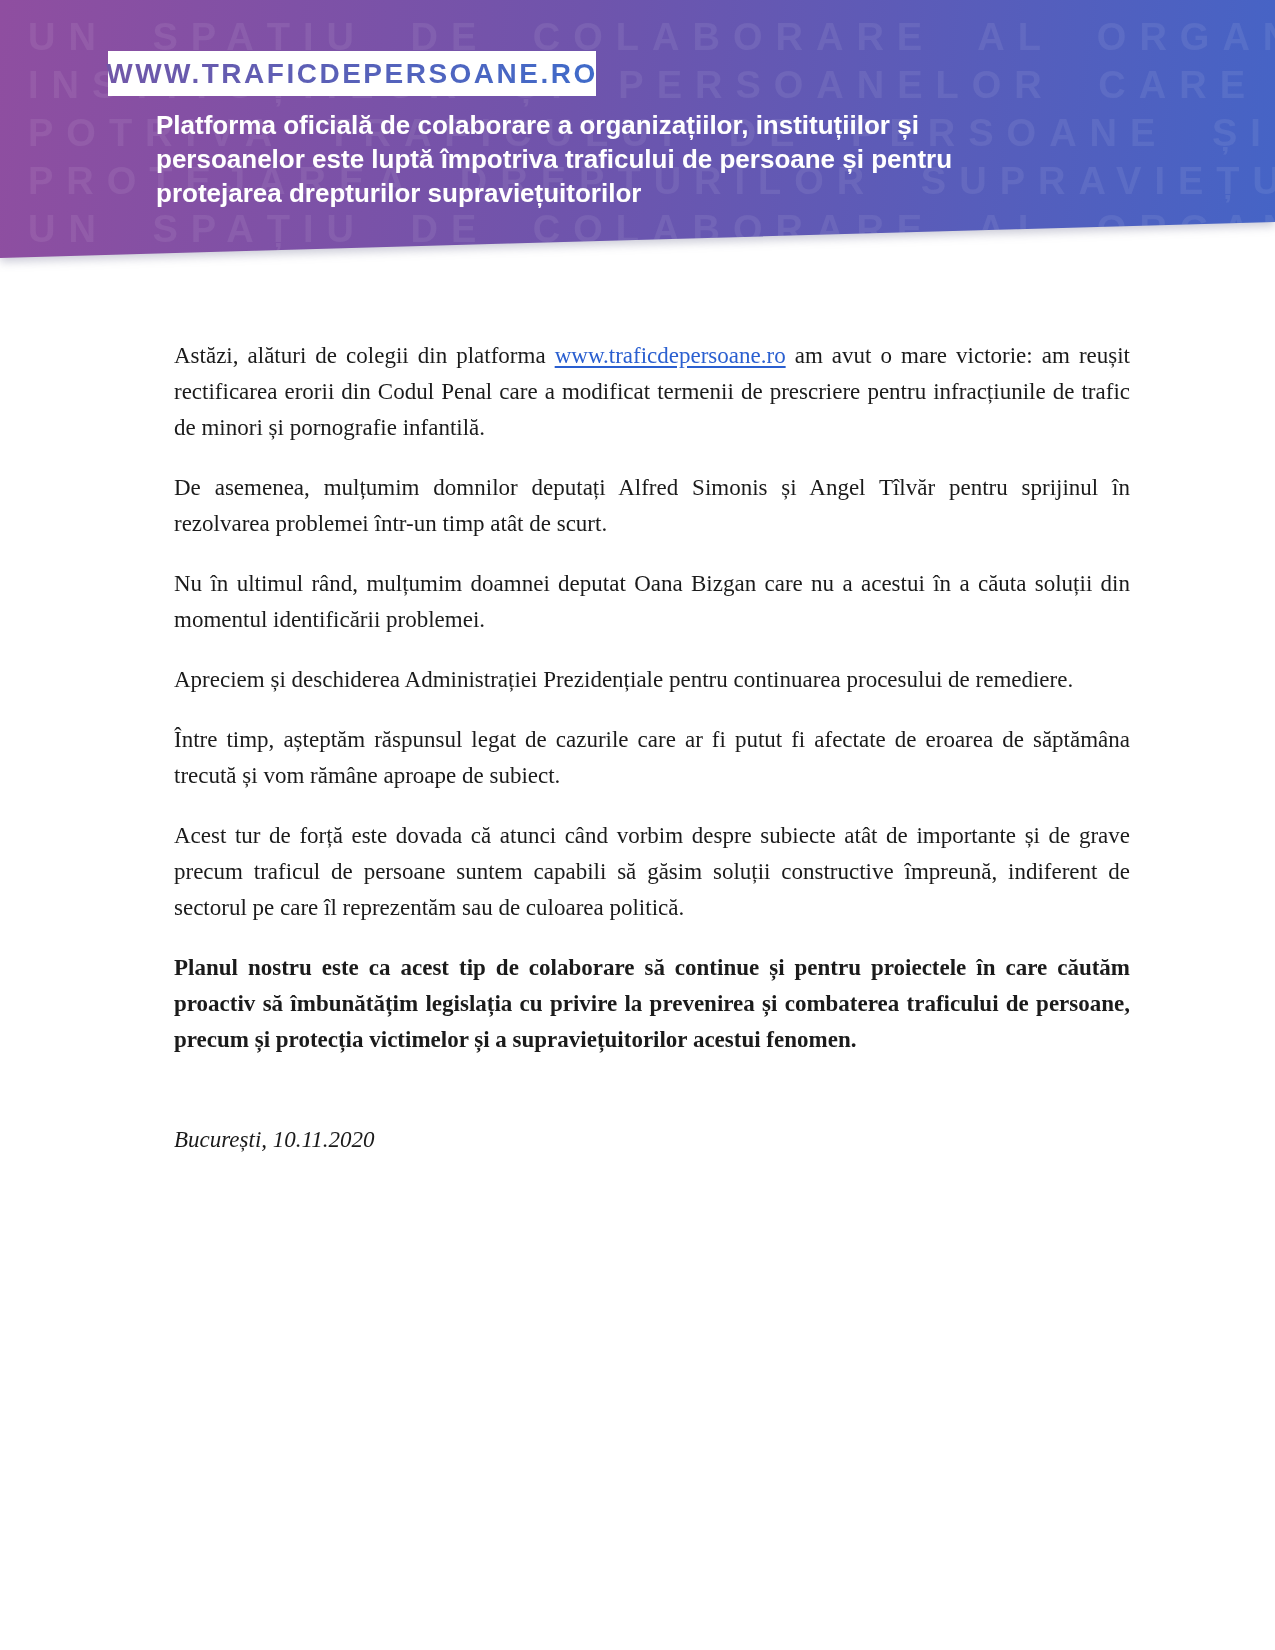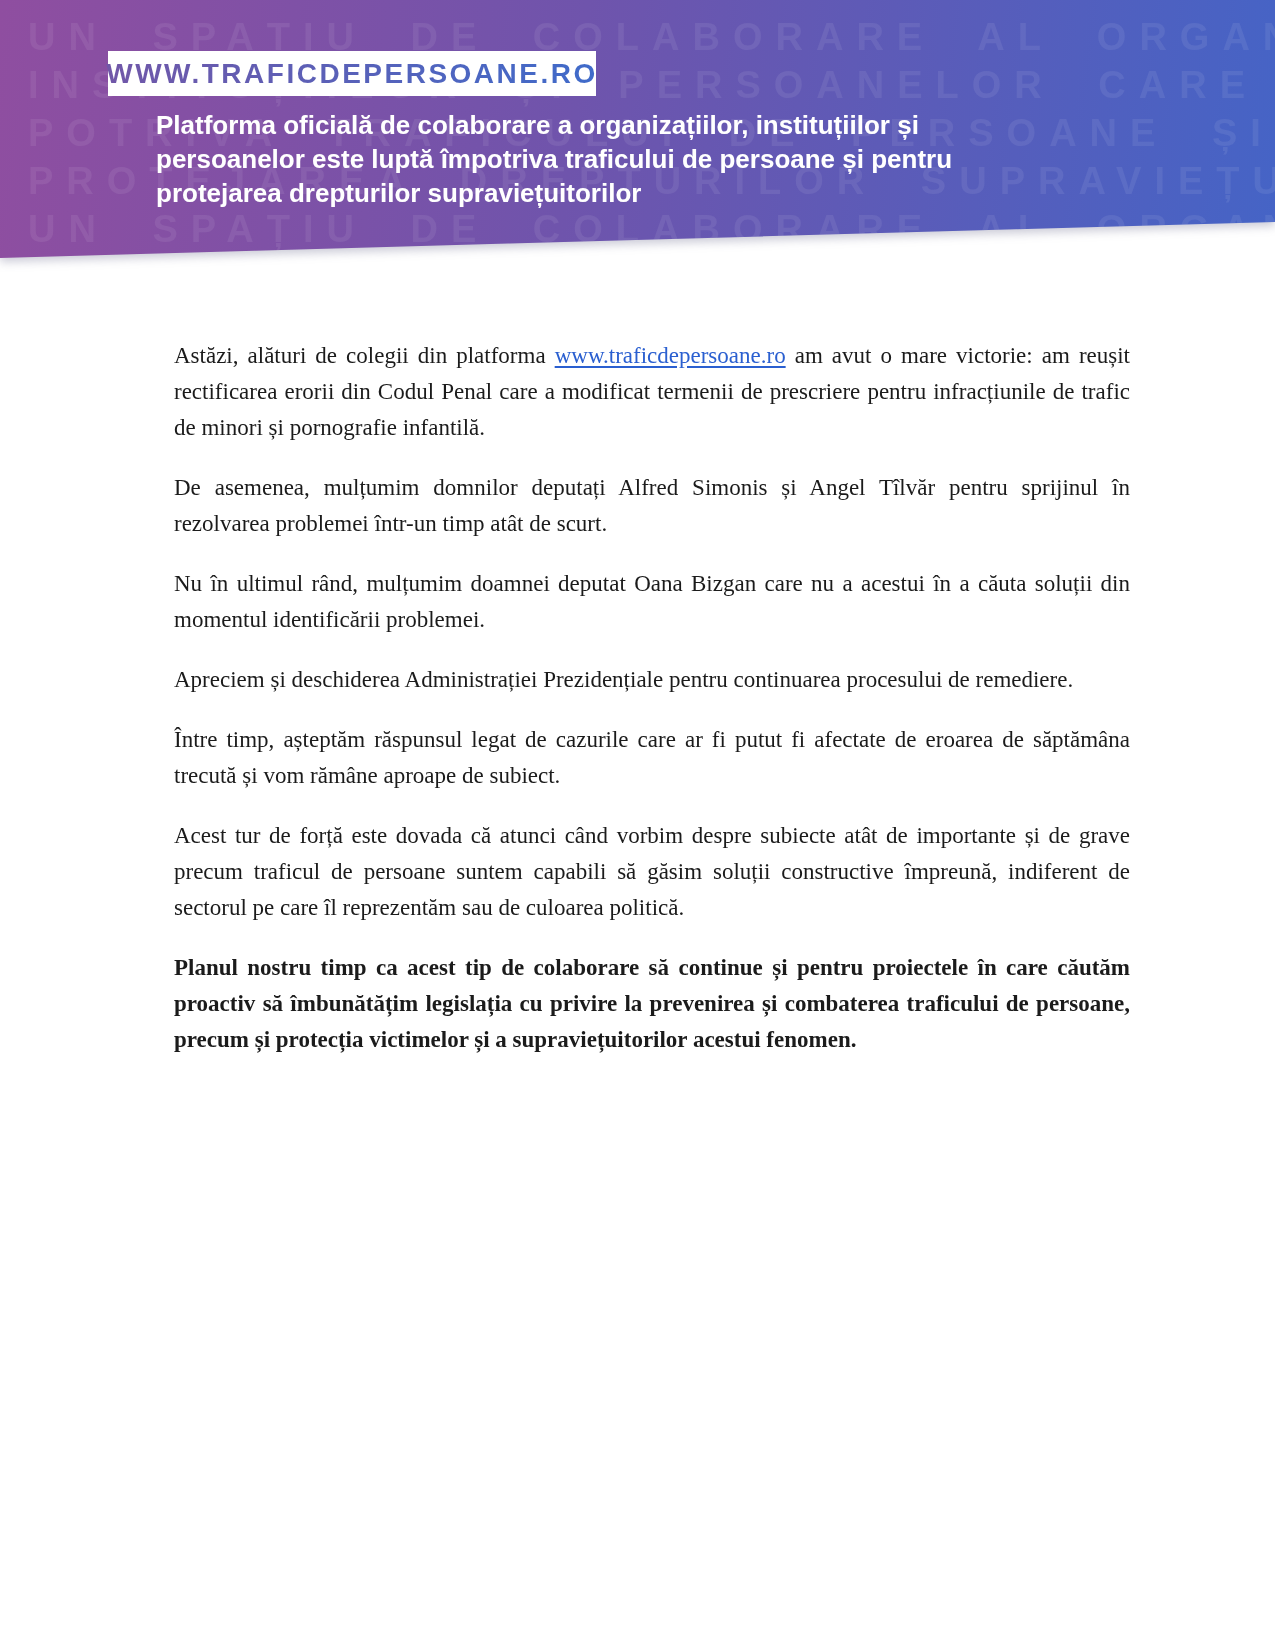--- a/index.html
+++ b/index.html
@@ -117,17 +117,18 @@
 
   <main class="doc-body">
     <p><span>Astăzi, alături de colegii din platforma </span><a href="#" class="doc-link">www.traficdepersoane.ro</a><span> am avut o mare victorie: am reușit rectificarea erorii din Codul Penal care a modificat termenii de prescriere pentru infracțiunile de trafic de minori și pornografie infantilă.</span></p>
 
     <p>De asemenea, mulțumim domnilor deputați Alfred Simonis și Angel Tîlvăr pentru sprijinul în rezolvarea problemei într-un timp atât de scurt.</p>
     <p>Nu în ultimul rând, mulțumim doamnei deputat Oana Bizgan care nu a acestui în a căuta soluții din momentul identificării problemei.</p>
     <p>Apreciem și deschiderea Administrației Prezidențiale pentru continuarea procesului de remediere.</p>
     <p>Între timp, așteptăm răspunsul legat de cazurile care ar fi putut fi afectate de eroarea de săptămâna trecută și vom rămâne aproape de subiect.</p>
     <p>Acest tur de forță este dovada că atunci când vorbim despre subiecte atât de importante și de grave precum traficul de persoane suntem capabili să găsim soluții constructive împreună, indiferent de sectorul pe care îl reprezentăm sau de culoarea politică.</p>
 
-    <p class="bold">Planul nostru timp ca acest tip de colaborare să continue și pentru proiectele în care căutăm proactiv să îmbunătățim legislația cu privire la prevenirea și combaterea traficului de persoane, precum și protecția victimelor și a supraviețuitorilor acestui fenomen.</p>
+    <p class="bold">Planul nostru este ca acest tip de colaborare să continue și pentru proiectele în care căutăm proactiv să îmbunătățim legislația cu privire la prevenirea și combaterea traficului de persoane, precum și protecția victimelor și a supraviețuitorilor acestui fenomen.</p>
 
+    <p class="dateline">București, 10.11.2020</p>
   </main>
 
 </div>
 
 </body></html>

